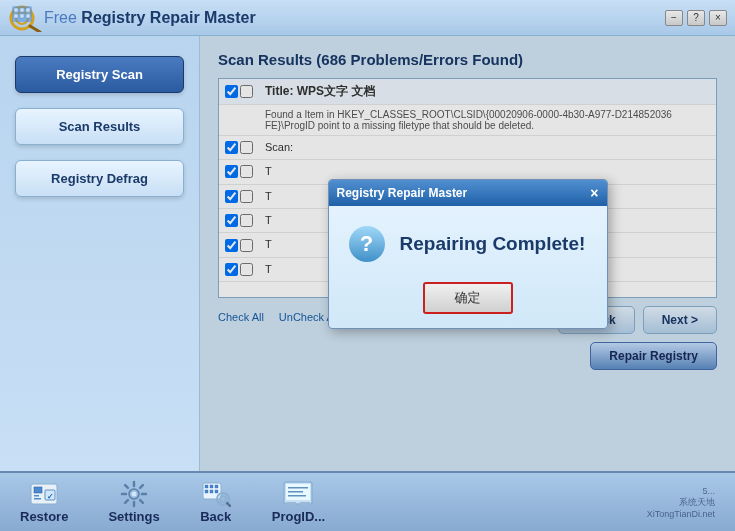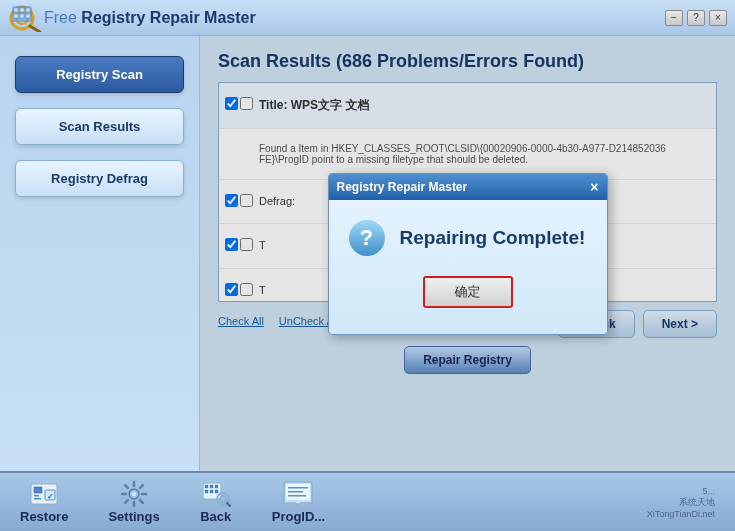--- a/index.html
+++ b/index.html
@@ -84,41 +84,41 @@
       border-color: #1a3a6a;
     }
 
     
     .content {
       flex: 1;
       padding: 15px 18px;
       position: relative;
     }
     .content-title {
-      font-size: 18px;
+      font-size: 15px;
       font-weight: bold;
       color: #1a3a6a;
       margin-bottom: 10px;
     }
 
     
     .results-list {
       border: 1px solid #8ab0d0;
       background: white;
       height: 220px;
       overflow-y: auto;
       margin-bottom: 8px;
     }
     .result-item {
-      padding: 14px 6px;
+      padding: 4px 6px;
       font-size: 11px;
       border-bottom: 1px solid #e8e8e8;
       display: flex;
-      align-items: flex-start;
-      gap: 4px;
+      align-items: center;
+      gap: 10px;
     }
     .result-item.header {
       background: #f0f8ff;
       font-weight: bold;
       font-size: 12px;
     }
     .result-text {
       color: #333;
       line-height: 1.4;
     }
@@ -138,28 +138,27 @@
 
     
     .bottom-links {
       display: flex;
       gap: 15px;
       margin-bottom: 6px;
     }
     .link-text {
       color: #1a5fa8;
       font-size: 11px;
-      text-decoration: underline;
       cursor: pointer;
     }
 
     
     .content-buttons {
       display: flex;
-      justify-content: center;
+      justify-content: flex-end;
       gap: 10px;
       margin-top: 3px;
     }
     .action-btn {
       background: linear-gradient(to bottom, #e8f4ff, #b8d4ee);
       border: 1px solid #8ab0d0;
       border-radius: 5px;
       padding: 6px 18px;
       font-size: 12px;
       color: #1a3a6a;
@@ -258,21 +257,21 @@
       color: white;
       font-weight: bold;
       flex-shrink: 0;
     }
     .dialog-message {
       font-size: 19px;
       color: #1a3a6a;
       font-weight: bold;
     }
     .dialog-footer {
-      padding: 5px 20px 26px;
+      padding: 5px 20px 14px;
       display: flex;
       justify-content: center;
     }
     .dialog-ok-btn {
       background: linear-gradient(to bottom, #f0f0f0, #d0d0d0);
       border: 2px solid #cc2020;
       border-radius: 3px;
       padding: 5px 30px;
       font-size: 13px;
       cursor: pointer;
@@ -340,21 +339,21 @@
       <div class="result-item">
         <div class="cb-wrap" style="min-width:30px"></div>
         <div class="result-path">Found a Item in HKEY_CLASSES_ROOT\CLSID\{00020906-0000-4b30-A977-D214852036<br>FE}\ProgID point to a missing filetype that should be deleted.</div>
       </div>
 
       <div class="result-item">
         <div class="cb-wrap">
           <input type="checkbox" checked="" style="">
           <input type="checkbox" style="">
         </div>
-        <div class="result-text">Defrag:</div>
+        <div class="result-text">Scan:</div>
       </div>
 
       <div class="result-item">
         <div class="cb-wrap">
           <input type="checkbox" checked="" style="">
           <input type="checkbox" style="">
         </div>
         <div class="result-text">T</div>
       </div>
 

